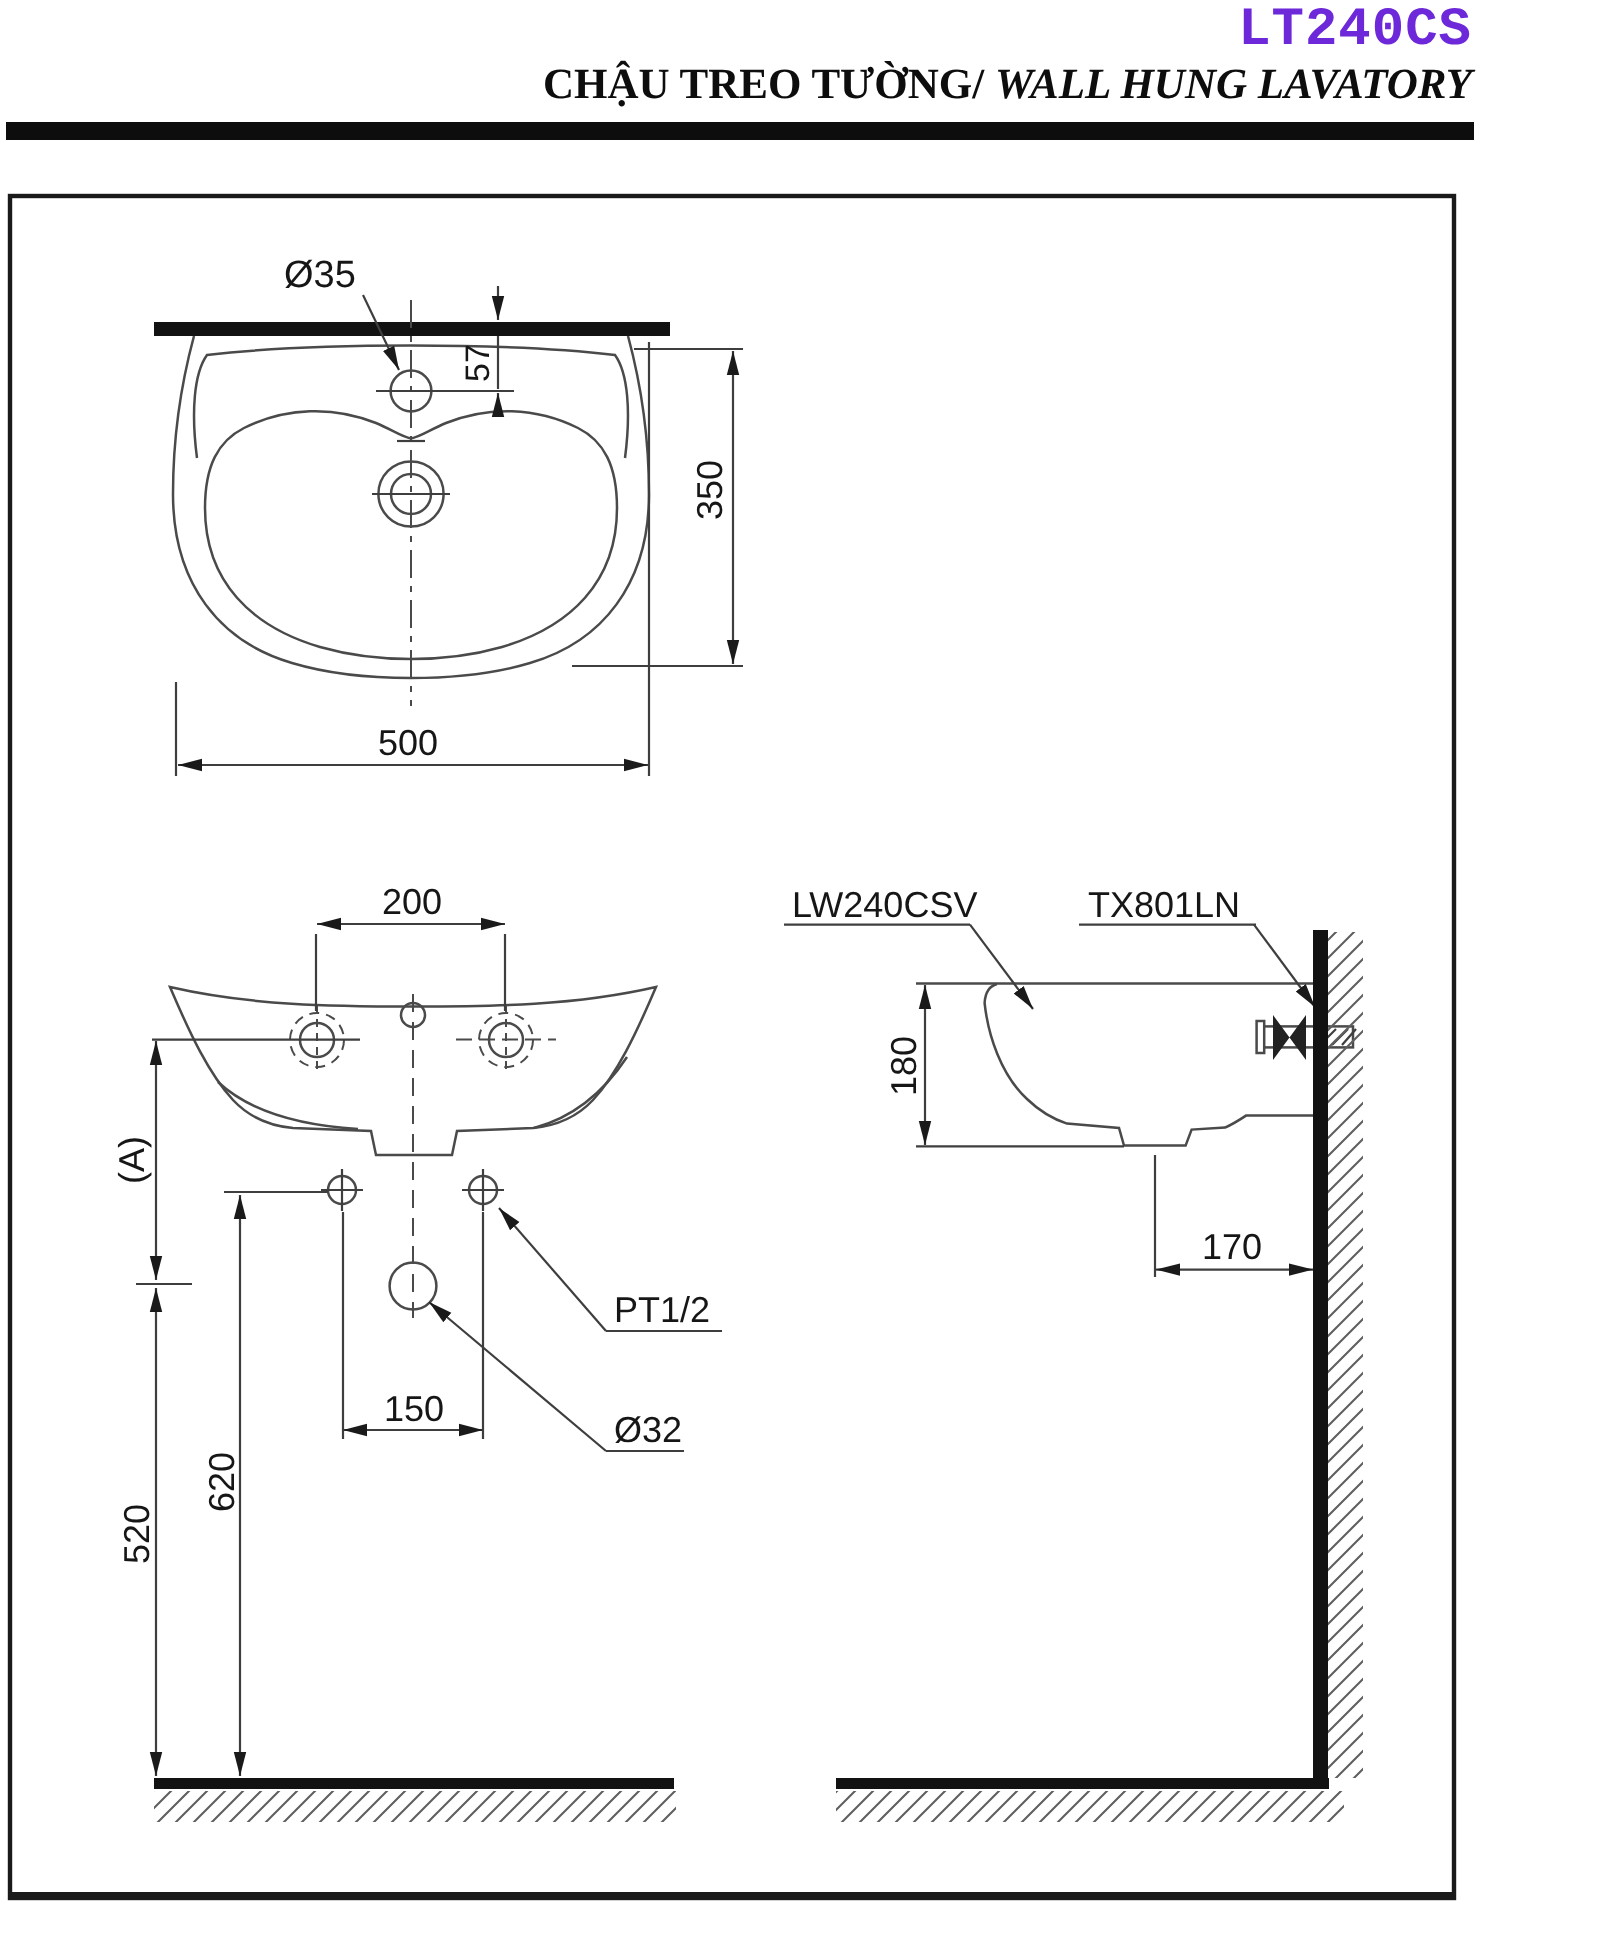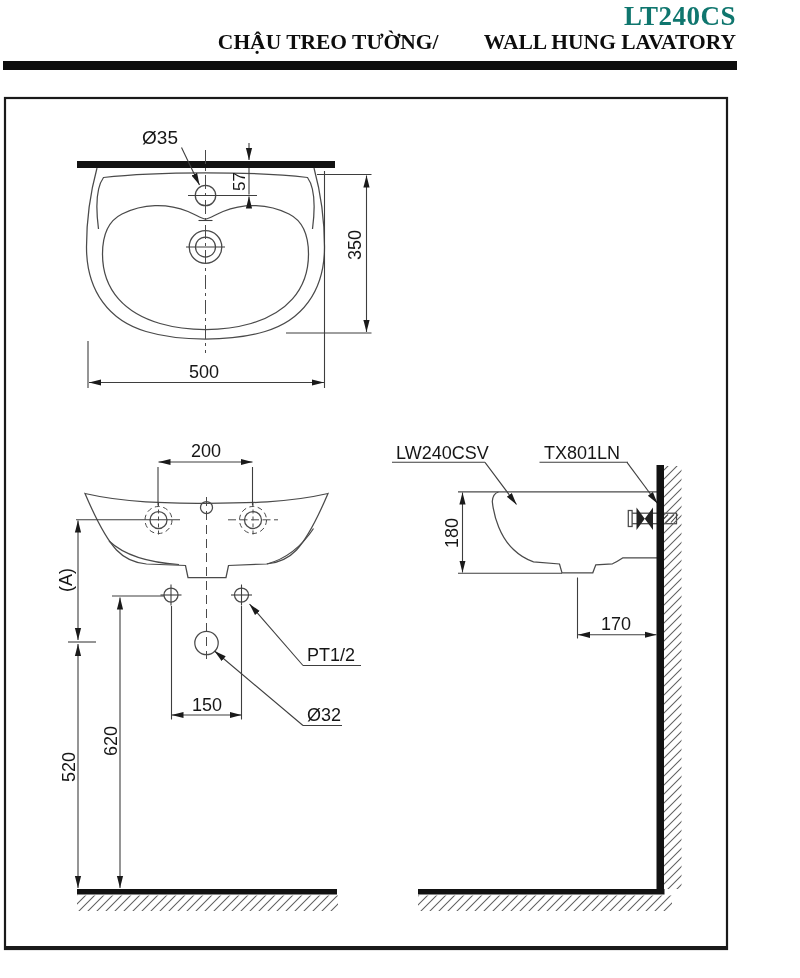--- a/index.html
+++ b/index.html
@@ -1,29 +1,29 @@
 <!DOCTYPE html>
 <html><head>
 <meta charset="utf-8">
 <style>
   html,body{margin:0;padding:0;background:#ffffff;}
   body{width:800px;height:978px;position:relative;font-family:"Liberation Sans",sans-serif;}
   .hdr-model{
     position:absolute;top:3px;right:64px;
-    font-family:Liberation Serif, serif;
-    font-weight:bold;font-size:27px;line-height:26px;color:#0f766e;
+    font-family:Liberation Mono, monospace;
+    font-weight:bold;font-size:27px;line-height:26px;color:#6d28d9;
     letter-spacing:0.5px;
   }
   .hdr-sub{
     position:absolute;top:30px;right:64px;
     font-family:"Liberation Serif","DejaVu Serif",serif;
     font-weight:bold;font-size:21.5px;line-height:24px;color:#0d0d0d;
     white-space:nowrap;
   }
-  .hdr-sub .en{margin-left:40px;}
+  .hdr-sub .en{font-style:italic;}
   .hdr-bar{
     position:absolute;left:3px;top:61px;width:734px;height:9px;background:#0d0d0d;
   }
   svg{position:absolute;left:0;top:0;}
   svg text{font-family:"Liberation Sans",sans-serif;fill:#161616;}
   .t-dim{font-size:18px;}
   .t-dim-sm{font-size:17px;}
   .t-lbl{font-size:18px;}
   .t-big{font-size:19px;}
   .ln{stroke:#3e3e3e;stroke-width:1.1;fill:none;}

